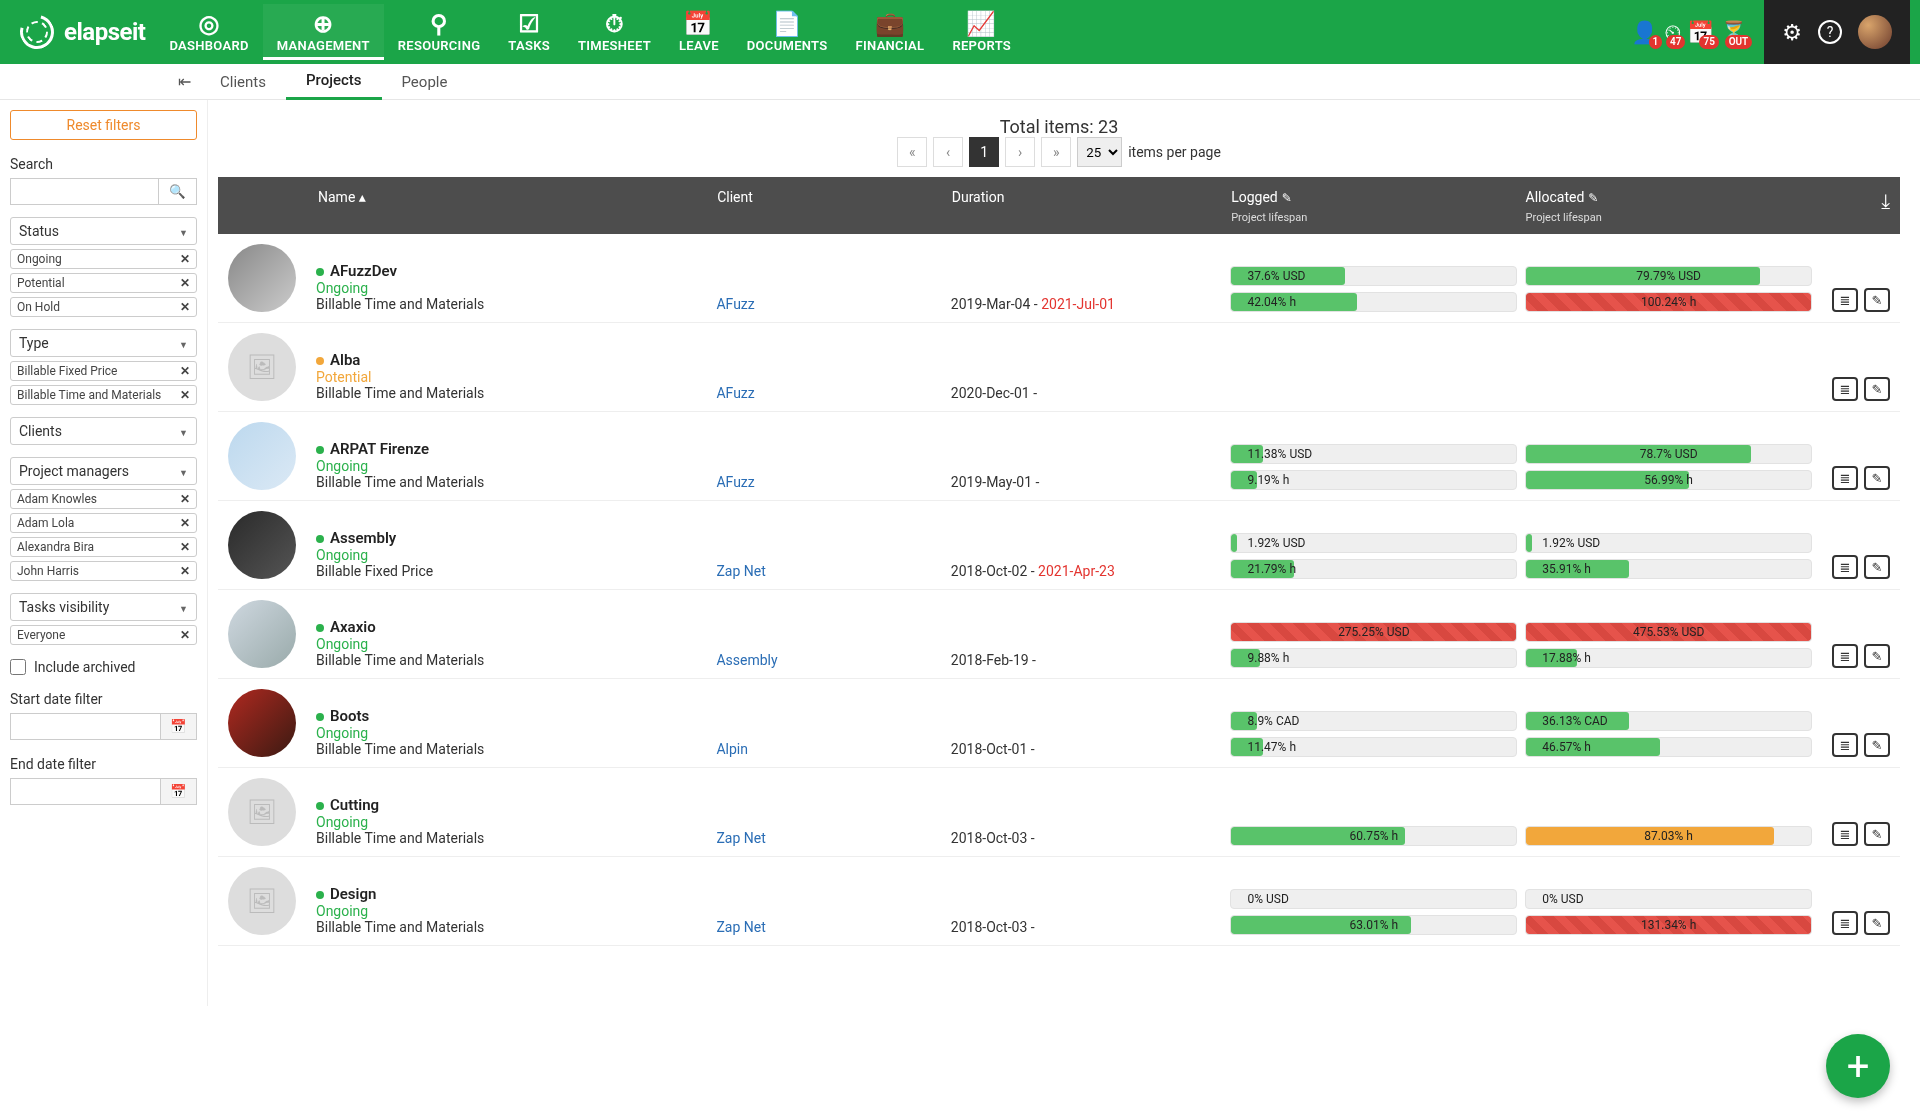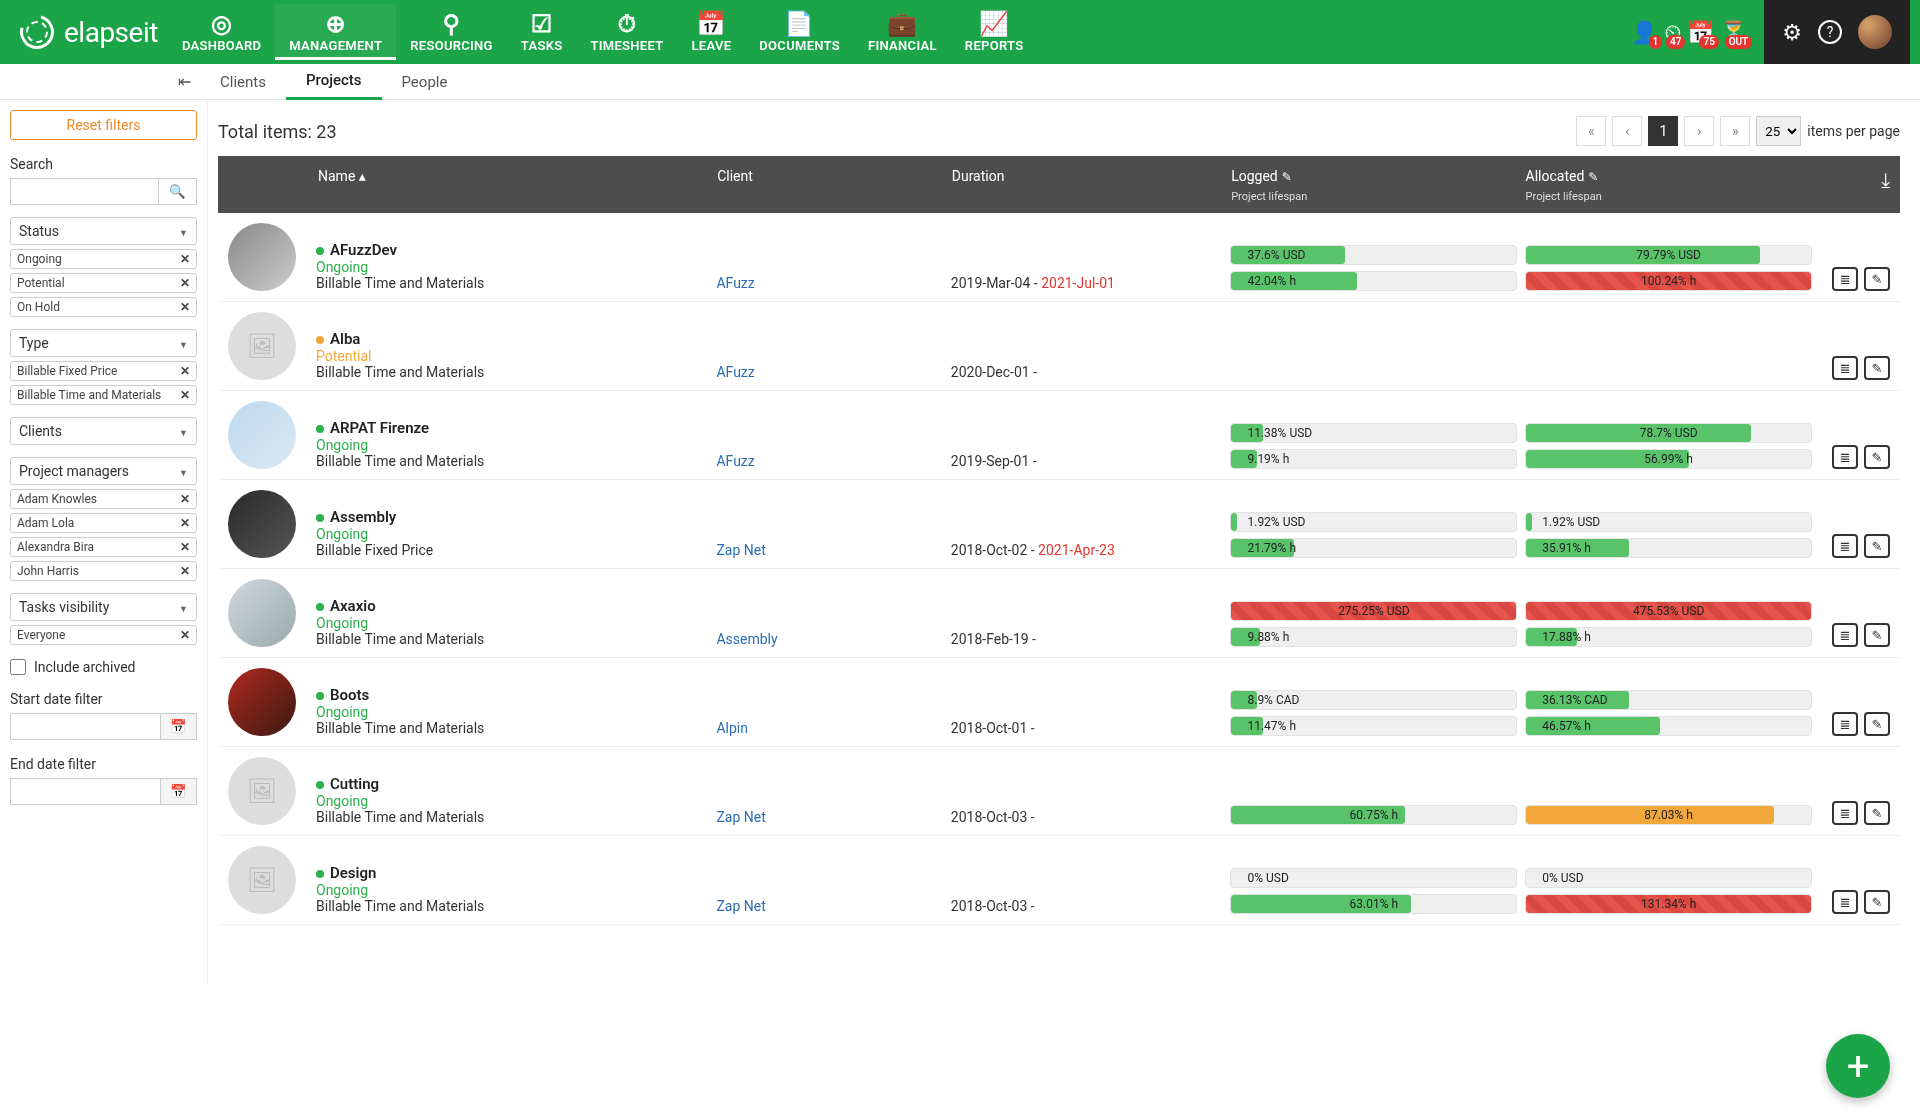--- a/index.html
+++ b/index.html
@@ -1,18 +1,18 @@
 <!DOCTYPE html>
 <html><head>
 <meta charset="utf-8">
 <style>
 * { box-sizing: border-box; margin: 0; padding: 0; font-family: -apple-system, BlinkMacSystemFont, "Segoe UI", Roboto, sans-serif; }
 body { background: #fff; color: #333; font-size: 14px; overflow-x: hidden; }
 .topbar { background: #1ba548; height: 64px; display: flex; align-items: center; padding: 0 10px; color: #fff; }
-.logo { display: flex; align-items: center; font-size: 28px; font-weight: 400; padding: 0 10px; letter-spacing: -0.5px; text-align: center; }
+.logo { display: flex; align-items: center; font-size: 24px; font-weight: 700; padding: 0 10px; letter-spacing: -0.5px; text-align: center; }
 .logo-icon { width: 34px; height: 34px; border: 3px solid #fff; border-radius: 50%; margin-right: 10px; position: relative; border-top-color: transparent; transform: rotate(-30deg); }
 .logo-icon::after { content:""; position:absolute; inset:3px; border:2px dashed #fff; border-radius:50%; }
 .nav { display: flex; flex: 1; }
 .nav-item { padding: 6px 14px 0; text-align: center; cursor: pointer; font-size: 13px; font-weight: 600; letter-spacing: .3px; }
 .nav-item .nic { height: 28px; display:flex; align-items:center; justify-content:center; font-size:24px; }
 .nav-item.active { background: rgba(255,255,255,0.06); border-bottom: 3px solid #fff; padding-bottom:4px;}
 .top-right { display:flex; align-items:center; gap:8px; }
 .tr-badges { display:flex; gap:6px; align-items:flex-end; }
 .badge-grp { position:relative; font-size:22px; }
 .badge-count { position:absolute; right:-4px; bottom:-4px; background:#e3342f; color:#fff; font-size:10px; border-radius:8px; padding:0 4px; line-height:14px; font-weight:600; }
@@ -32,21 +32,21 @@
 .search-row .sbtn { border:1px solid #ccc; border-left:none; padding:5px 10px; background:#fff; cursor:pointer; }
 .dd { border:1px solid #ccc; border-radius:3px; padding:5px 8px; margin-top:12px; display:flex; justify-content:space-between; align-items:center; cursor:pointer; font-size:14px; }
 .chip { border:1px solid #ccc; border-radius:3px; padding:2px 6px; margin-top:4px; display:flex; justify-content:space-between; align-items:center; font-size:12px; color:#444;}
 .chip .x { font-weight:bold; cursor:pointer; }
 .chk-row { display:flex; align-items:center; gap:8px; margin-top:14px; font-size:14px; color:#333;}
 .chk-row input { width:16px; height:16px; }
 .date-row { display:flex; margin-top:4px; }
 .date-row input { flex:1; border:1px solid #ccc; padding:5px; min-width:0;}
 .date-row .cal { border:1px solid #ccc; border-left:none; padding:5px 9px; background:#f4f4f4; cursor:pointer;}
 .main { flex:1; padding:10px 20px 60px 10px; position:relative; }
-.summary-row { display:flex; justify-content:space-between; align-items:center; margin:6px 0 10px; }
+.summary-row { display:flex; justify-content:space-between; align-items:center; margin:6px 0 10px;flex-direction:column; }
 .total { font-size:18px; font-weight:400; }
 .pager { display:flex; align-items:center; gap:6px; font-size:14px; }
 .pager .pg { border:1px solid #ddd; min-width:30px; height:30px; display:flex; align-items:center; justify-content:center; background:#fff; cursor:pointer; color:#888;}
 .pager .pg.active { background:#333; color:#fff; border-color:#333; }
 .pager select { border:1px solid #ccc; height:30px; padding:0 4px; }
 .thead { background:#4d4d4d; color:#fff; display:flex; align-items:flex-start; padding:12px 10px 10px; gap:10px; }
 .c-av { width:80px; flex-shrink:0;}
 .c-name { flex:1.3; }
 .c-client { flex:.75; }
 .c-dur { flex:.9; }
@@ -318,21 +318,21 @@
         <div class="row">
           <div class="c-av">
             <div class="img" style="background:linear-gradient(135deg,#bcd8ee,#dbe9f5)"></div>
           </div>
           <div class="c-name">
             <div class="pname"><span class="dot g"></span>ARPAT Firenze</div>
             <div class="status-txt ongoing">Ongoing</div>
             <div class="bill">Billable Time and Materials</div>
           </div>
           <div class="c-client"><span class="client-link">AFuzz</span></div>
-          <div class="c-dur"><span class="dur-txt">2019-Sep-01 -</span></div>
+          <div class="c-dur"><span class="dur-txt">2019-May-01 -</span></div>
           <div class="c-log">
             <div class="bars">
               <div class="bar" style="justify-content:flex-start">
                 <div class="fill green" style="width:11%"></div>
                 <span class="lbl">11.38% USD</span>
               </div>
               <div class="bar" style="justify-content:flex-start">
                 <div class="fill green" style="width:9%"></div>
                 <span class="lbl">9.19% h</span>
               </div>

